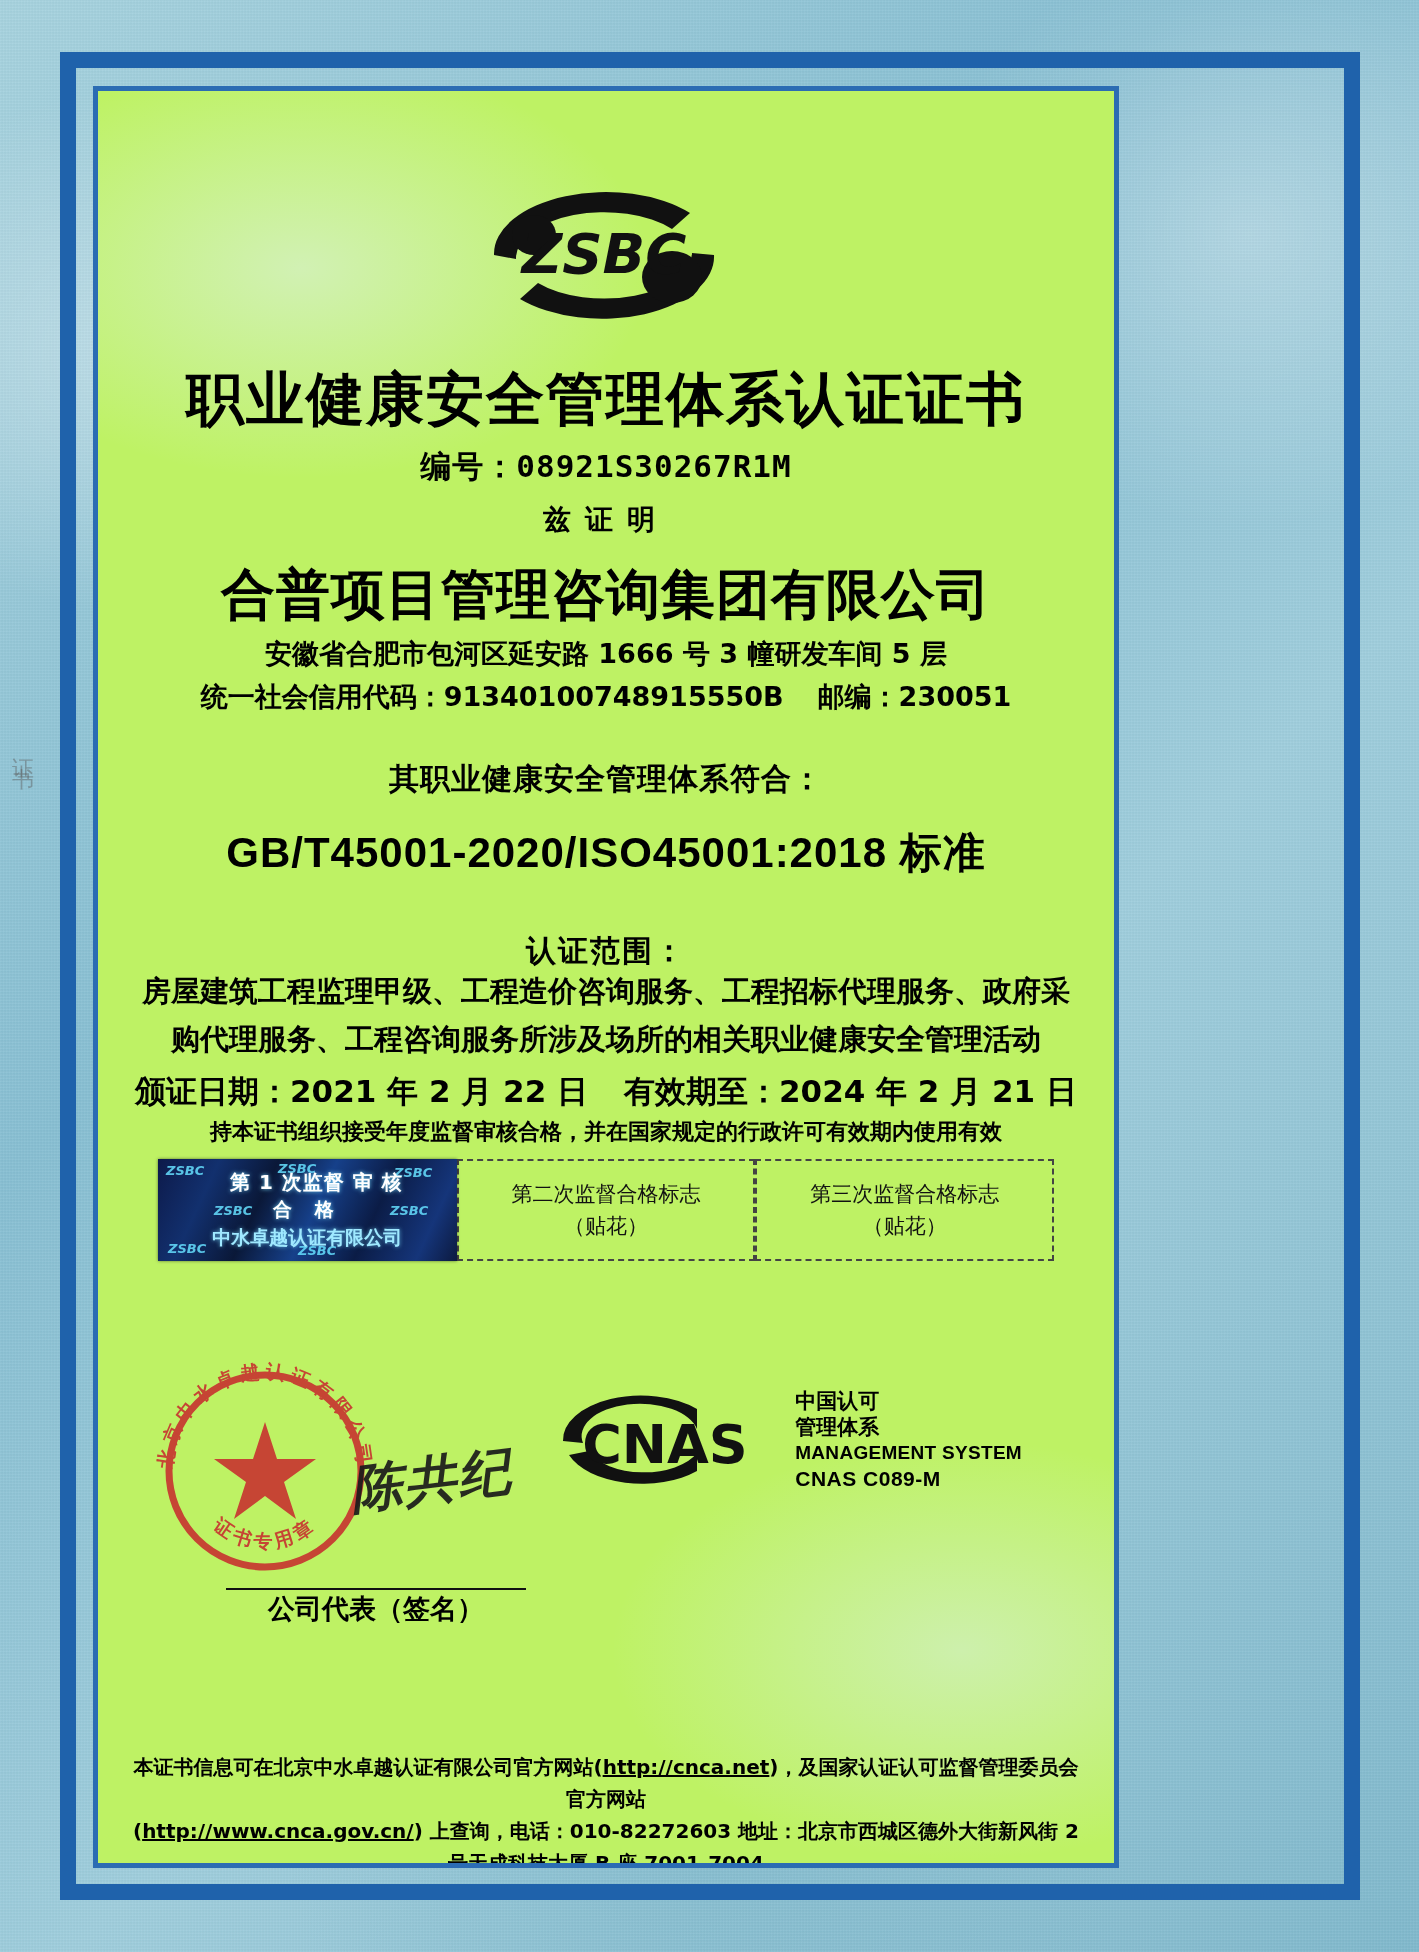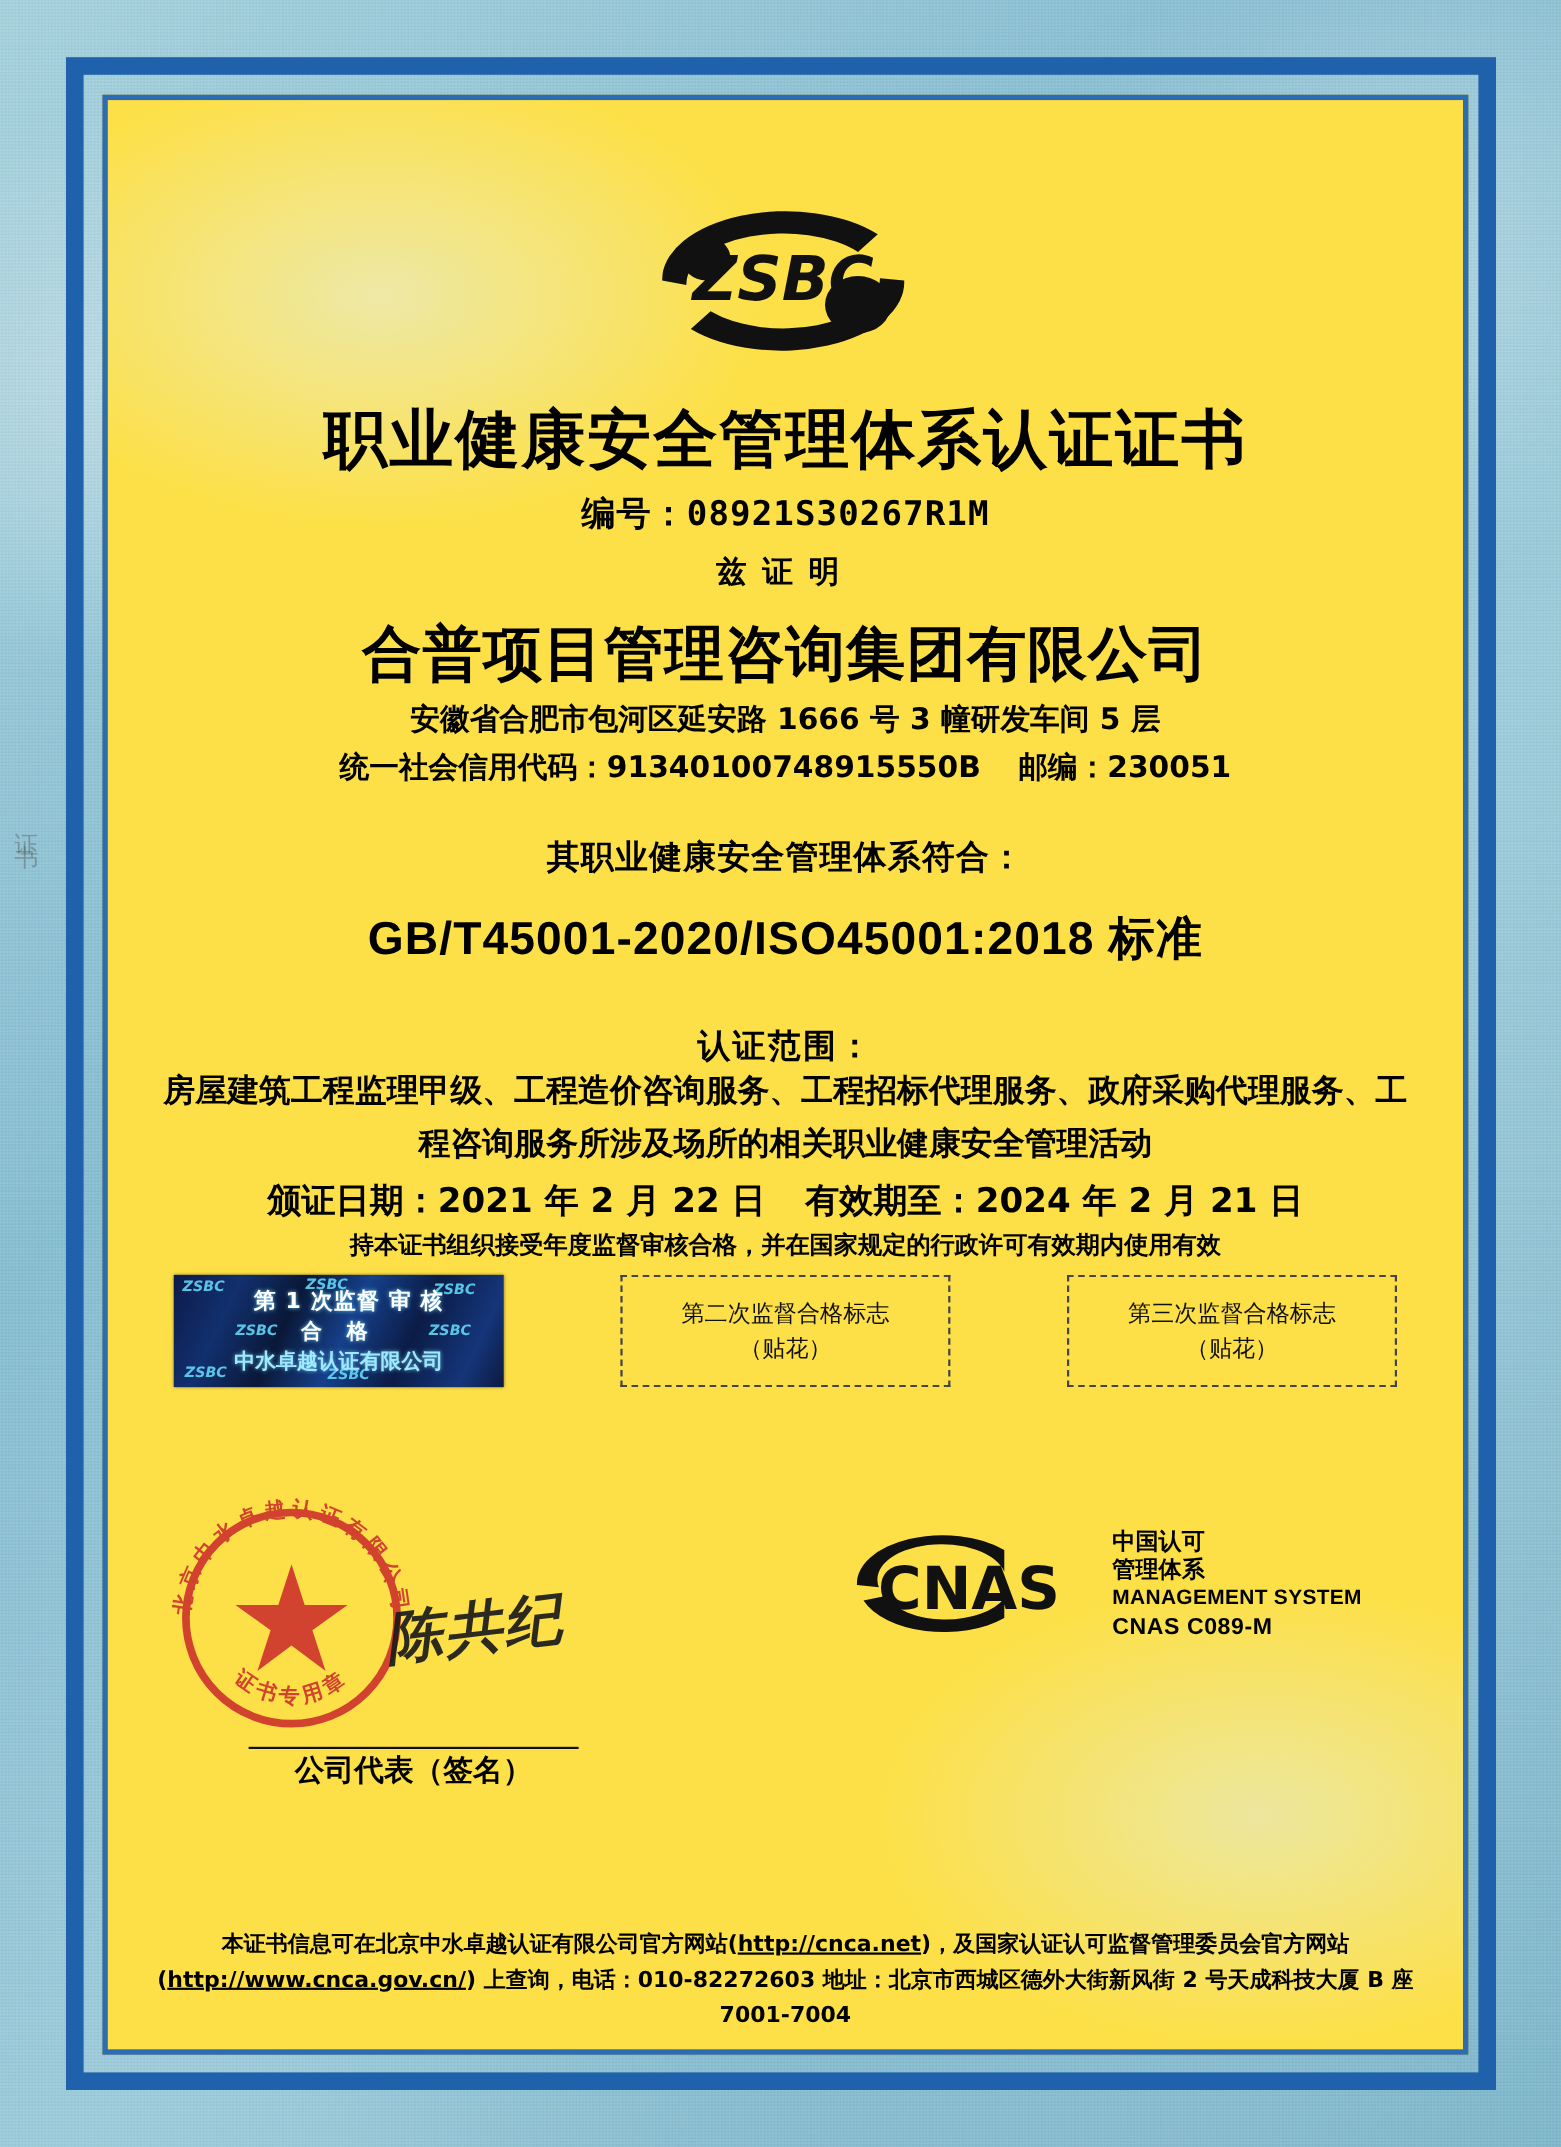--- a/index.html
+++ b/index.html
@@ -42,25 +42,25 @@
     width: 1300px;
     height: 1848px;
     border: 16px solid #1f62ab;
     box-sizing: border-box;
     background: transparent;
   }
   .frame-inner {
     position: absolute;
     left: 93px;
     top: 86px;
-    width: 1242px;
+    width: 1026px;
     height: 1782px;
     border: 5px solid #2b6cb3;
     box-sizing: border-box;
-    background: #fde047;
+    background: #bef264;
     overflow: hidden;
   }
   .paper-tint {
     position: absolute;
     inset: 0;
     background:
       radial-gradient(ellipse 500px 300px at 20% 10%, rgba(225,240,245,0.55), rgba(255,255,255,0) 70%),
       radial-gradient(ellipse 500px 300px at 85% 88%, rgba(220,238,244,0.5), rgba(255,255,255,0) 70%);
     pointer-events: none;
   }

